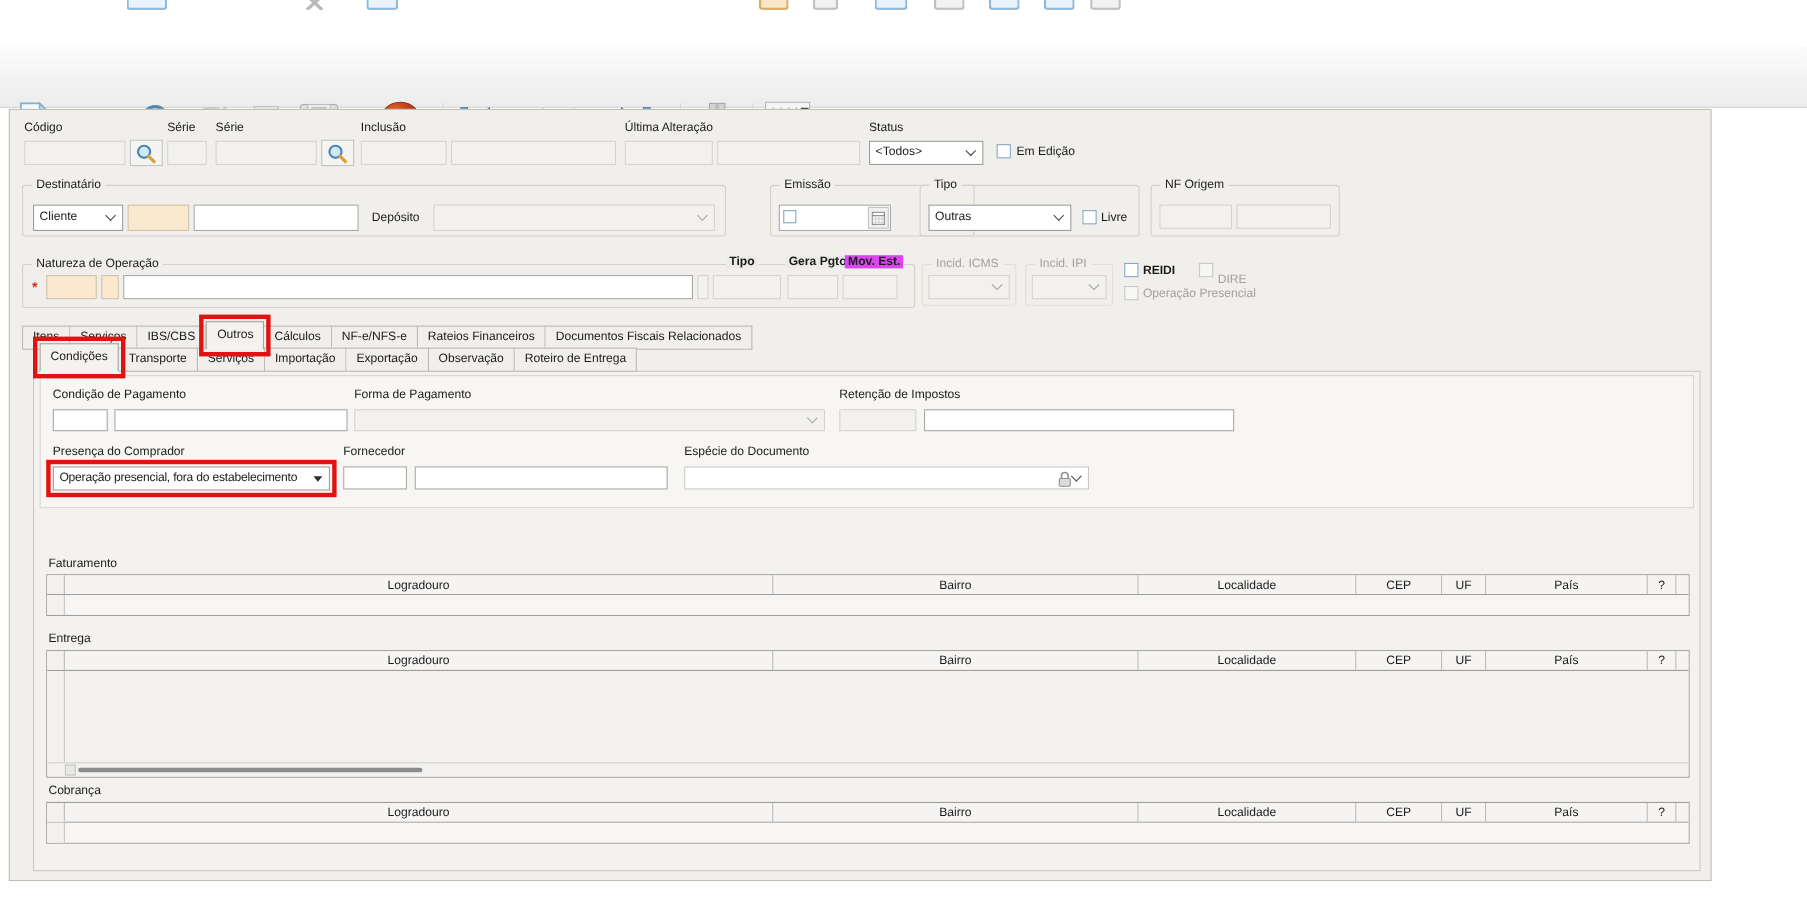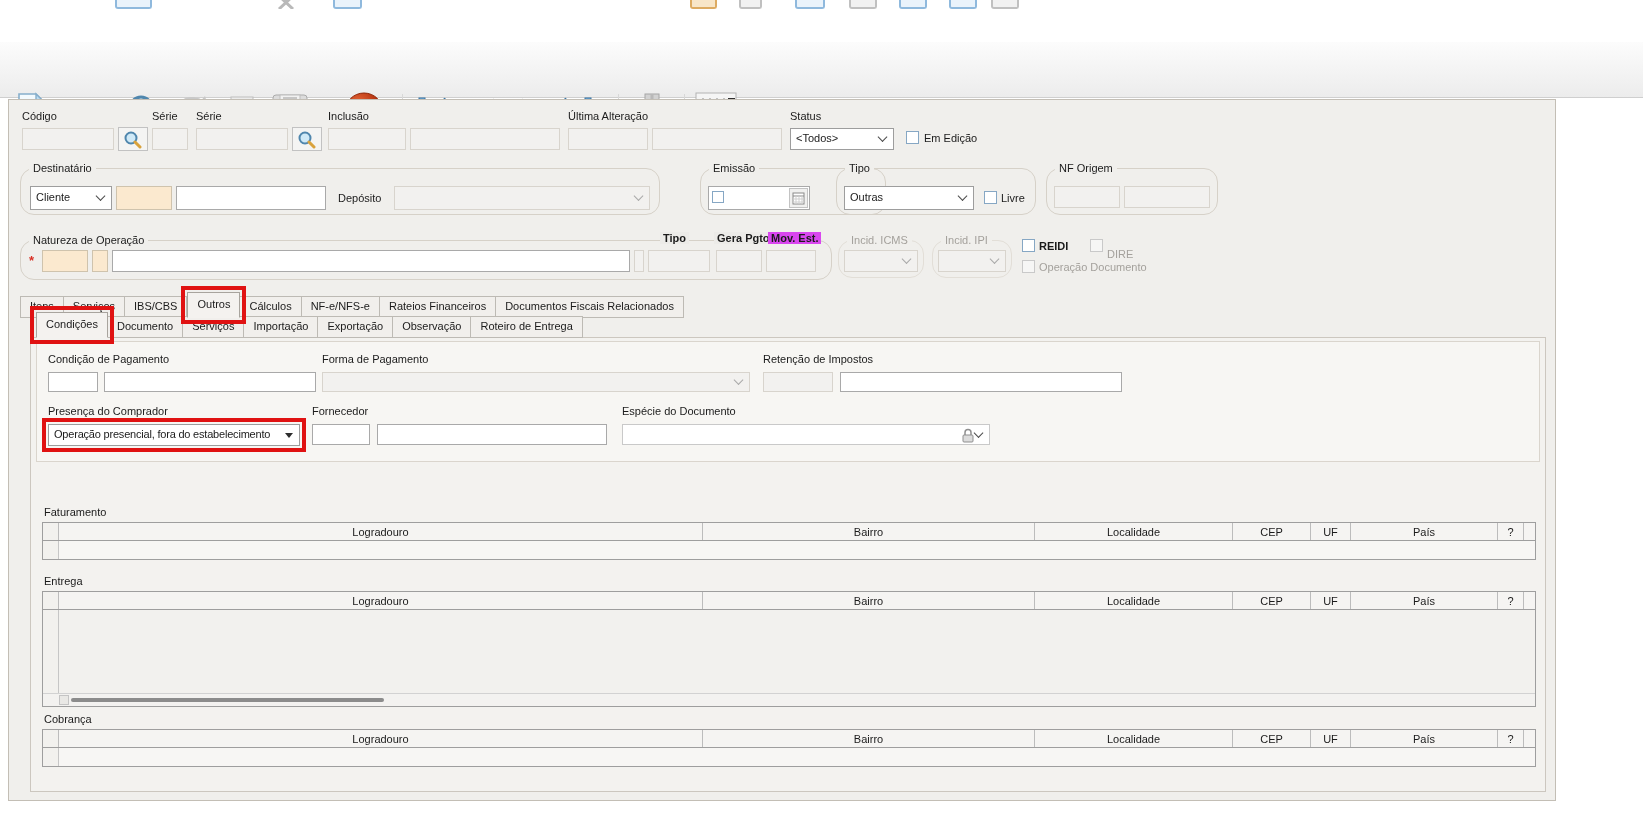--- a/index.html
+++ b/index.html
@@ -14,21 +14,21 @@
   .fld.dis{background:var(--dis-bg);border-color:var(--dis-bd)}
   .fld.orange{background:#fbe9cf;border-color:#cfc3ad}
   .combo{position:absolute;background:#fff;border:1px solid #9d9d9d;padding:3px 18px 0 5px;white-space:nowrap;overflow:hidden}
   .combo::after{content:"";position:absolute;right:7px;top:40%;width:6px;height:6px;border-right:1.6px solid #4b4b4b;border-bottom:1.6px solid #4b4b4b;transform:translateY(-50%) rotate(45deg)}
   .combo.dis{background:var(--dis-bg);border-color:var(--dis-bd);color:#8b8b8b}
   .combo.dis::after{border-color:#a9a9a9}
   .combo.classic::after{display:none}
   .classic-arrow{position:absolute;right:6px;top:8px;width:0;height:0;border:4px solid transparent;border-top:5px solid #2d2d2d}
   .cb{position:absolute;width:13px;height:13px;background:#fff;border:1px solid #86a7c4}
   .cb.dis{background:#f6f6f5;border-color:#c9c9c9}
-  .group{position:absolute;border:1px solid #d6d1c8;border-radius:14px}
+  .group{position:absolute;border:1px solid #d6d1c8;border-radius:3px}
   .group.dim{border-color:#e2ded7}
   .glabel{position:absolute;top:-7px;left:8px;background:var(--panel);padding:0 4px;font-size:11px;white-space:nowrap}
   .hl{outline:4px solid var(--annot);outline-offset:2px}
   
   #tabbar{position:absolute;left:0;top:0;width:1643px;height:42px;background:#fff;border-bottom:1px solid #d6d6d6}
   .doctab{position:absolute;left:12px;top:14px;width:268px;height:28px;background:#f9f9f9;border:1px solid #c9c9c9;border-bottom:none;display:flex;align-items:center;padding:0 10px;font-size:11.5px}
   .doctab .x{margin-left:auto;color:#616161;font-weight:bold;font-size:12px;cursor:default}
   #toolbar{position:absolute;left:0;top:42px;width:1643px;height:56px;background:linear-gradient(#fcfcfc,#ececec);border-bottom:1px solid #cfcfcf}
   .tbtn{position:absolute;top:48px;width:44px;height:44px;display:flex;align-items:center;justify-content:center}
   .tsep{position:absolute;top:52px;width:1px;height:36px;background:#d8d8d8}
@@ -274,36 +274,36 @@
   <div class="group dim" style="left:932px;top:240px;width:80px;height:38px">
     <span class="glabel gray" style="color:#a4a19c">Incid. IPI</span>
   </div>
   <div class="combo dis" style="left:938px;top:250px;width:68px;height:22px"></div>
 
   <span class="cb" style="left:1022px;top:239px"></span>
   <div class="lbl bold" style="left:1039px;top:240px">REIDI</div>
   <span class="cb dis" style="left:1090px;top:239px"></span>
   <div class="lbl gray" style="left:1107px;top:248px">DIRE</div>
   <span class="cb dis" style="left:1022px;top:260px"></span>
-  <div class="lbl gray" style="left:1039px;top:261px">Operação Documento</div>
+  <div class="lbl gray" style="left:1039px;top:261px">Operação Presencial</div>
 
   <div class="tabstrip" style="left:20px;top:292px;height:26px">
     <div class="tab">Itens</div>
     <div class="tab">Serviços</div>
     <div class="tab">IBS/CBS</div>
     <div class="tab sel hl">Outros</div>
     <div class="tab">Cálculos</div>
     <div class="tab">NF-e/NFS-e</div>
     <div class="tab">Rateios Financeiros</div>
     <div class="tab">Documentos Fiscais Relacionados</div>
   </div>
 
   <div class="tabstrip" style="left:36px;top:313px;height:25px;z-index:2">
     <div class="tab sel hl">Condições</div>
-    <div class="tab">Documento</div>
+    <div class="tab">Transporte</div>
     <div class="tab">Serviços</div>
     <div class="tab">Importação</div>
     <div class="tab">Exportação</div>
     <div class="tab">Observação</div>
     <div class="tab">Roteiro de Entrega</div>
   </div>
 
   <div class="abs" style="left:30px;top:337px;width:1516px;height:455px;background:#f3f2ef;border:1px solid #ccc7bf"></div>
 
   <div class="abs" style="left:36px;top:341px;width:1504px;height:121px;background:#f7f6f3;border:1px solid #dad5cd"></div>

